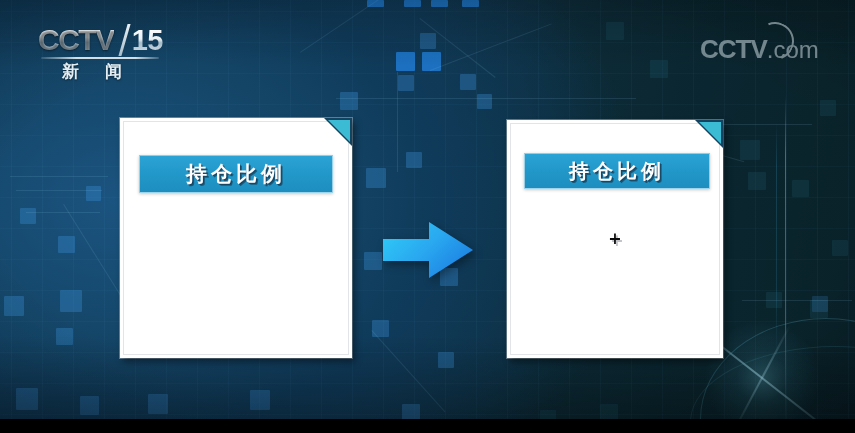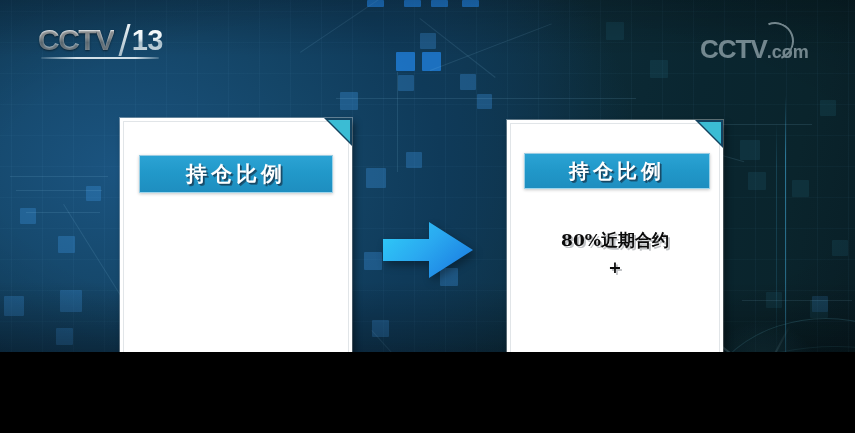--- a/index.html
+++ b/index.html
@@ -8,21 +8,21 @@
     padding: 0;
     background: #000;
   }
   body {
     font-family: "Liberation Sans", "DejaVu Sans", sans-serif;
   }
 
   #screen {
     position: relative;
     width: 855px;
-    height: 352px;
+    height: 419px;
     overflow: hidden;
     background: #0d2a3c;
   }
 
   
   .bg-base {
     position: absolute;
     inset: 0;
     background:
       radial-gradient(ellipse 520px 380px at 14% 48%, #1b5480 0%, #144567 38%, #0f3a59 62%, rgba(14,52,76,0) 100%),
@@ -175,22 +175,22 @@
     opacity: 0.52;
   }
   .wm-text {
     font-family: "Liberation Sans", sans-serif;
     font-size: 26px;
     font-weight: bold;
     letter-spacing: -1px;
     color: #d3e2e8;
   }
   .wm-dotcom {
-    font-weight: bold;
-    font-size: 18px;
+    font-weight: normal;
+    font-size: 24px;
     letter-spacing: 0px;
   }
   .wm-loop {
     position: absolute;
     left: 56px; top: -12px;
     width: 34px; height: 34px;
     border: 2.5px solid #d3e2e8;
     border-radius: 50%;
     border-bottom-color: transparent;
     border-left-color: transparent;
@@ -364,23 +364,24 @@
     <div class="flare-arc" style="left:700px; top:318px; width:250px; height:200px;"></div>
     <div class="flare-arc" style="left:690px; top:346px; width:290px; height:150px; opacity:0.6;"></div>
   </div>
 
   <div class="bg-vignette"></div>
 
   <div class="logo13">
     <div class="logo13-row">
       <span class="logo13-cctv">CCTV</span>
       <span class="logo13-slash"></span>
-      <span class="logo13-num">13</span>
+      <span class="logo13-num">15</span>
     </div>
     <div class="logo13-underline"></div>
+    <div class="logo13-cn">新 闻</div>
   </div>
 
   <div class="wm">
     <span class="wm-text">CCTV</span><span class="wm-text wm-dotcom">.com</span>
     <span class="wm-loop"></span>
   </div>
 
   <div class="card" id="card-left">
     <div class="card-inner-edge"></div>
     <div class="corner-fold">
@@ -408,18 +409,17 @@
   <div class="card" id="card-right">
     <div class="card-inner-edge"></div>
     <div class="corner-fold">
       <span class="cut"></span>
       <span class="tri"></span>
     </div>
     <div class="card-banner">
       <span class="card-banner-text">持仓比例</span>
     </div>
     <div class="card-body">
-      <div class="body-line">80%近期合约</div>
       <div class="body-line body-plus">+</div>
     </div>
   </div>
 
 </div>
 
 </body></html>

